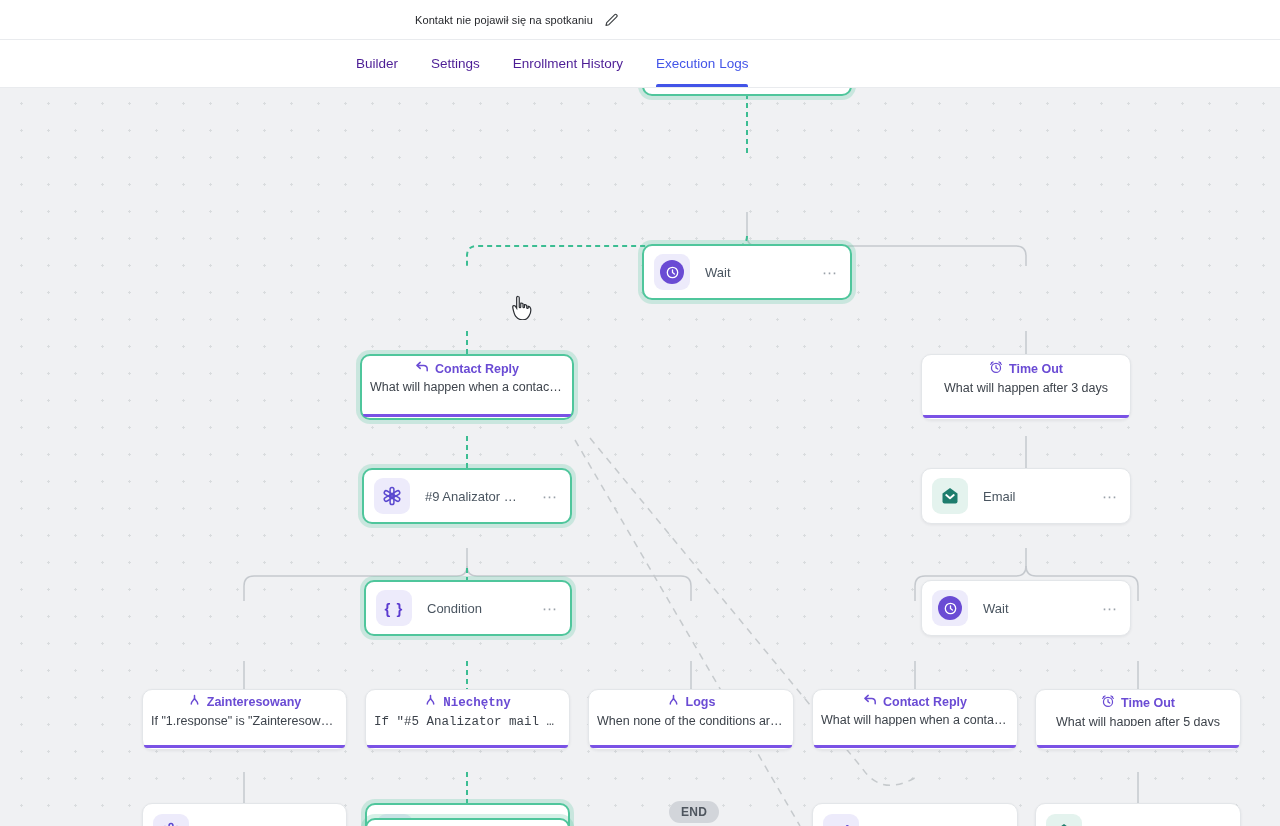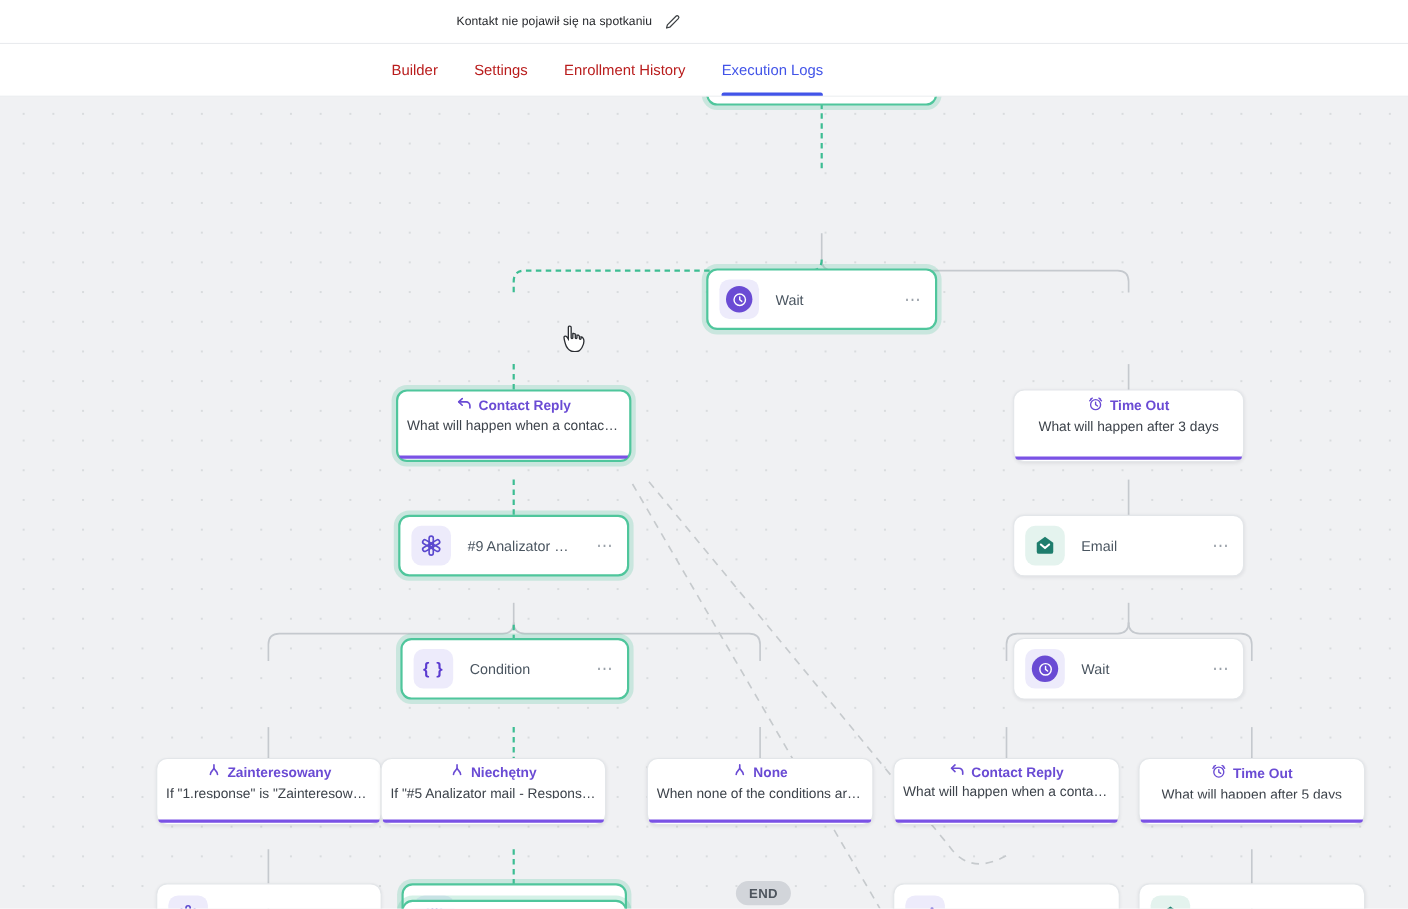--- a/index.html
+++ b/index.html
@@ -13,21 +13,21 @@
                 display:flex; align-items:center; gap:10px; }
   .wf-title { font-size:11px; color:#25272b; letter-spacing:.1px; }
   .pencil-btn { width:18px; height:18px; display:flex; align-items:center;
                 justify-content:center; cursor:pointer; }
 
   
   .tabbar { position:absolute; left:0; top:40px; width:1280px; height:48px;
             background:#fff; border-bottom:1px solid #e9ebee;
             display:flex; align-items:stretch; padding-left:356px; gap:33px; }
   .tab { position:relative; display:flex; align-items:center;
-         font-size:13.5px; color:#b91c1c; cursor:pointer; white-space:nowrap; }
+         font-size:13.5px; color:#4c1d95; cursor:pointer; white-space:nowrap; }
   .tab.active { color:#4254e8; }
   .tab.active::after { content:""; position:absolute; left:0; right:0; bottom:0;
          height:3px; border-radius:2px 2px 0 0; background:#4254e8; }
 
   
   .canvas { position:absolute; left:0; top:88px; width:1280px; height:738px;
             overflow:hidden; background-color:#f0f1f3;
             background-image:radial-gradient(#d9dcde 1.3px, transparent 1.4px);
             background-size:27px 27px; background-position:8px 2px; }
   .wires { position:absolute; left:0; top:0; pointer-events:none; }
@@ -226,40 +226,40 @@
       <span>
         <svg width="13" height="13" viewBox="0 0 14 14">
             <path d="M7 1.5 V4 M7 4 C7 7 3.5 7.2 3.5 10.8 M7 4 C7 7 10.5 7.2 10.5 10.8" fill="none" stroke="#6a4bd4" stroke-width="1.6" stroke-linecap="round"></path>
           </svg>
       </span>
       <span>Zainteresowany</span>
     </div>
     <div class="ev-desc">If "1.response" is "Zainteresowany"</div>
   </div>
 
-  <div class="node event" style="left:346px; top:601px; width:205px; height:61px;">
+  <div class="node event" style="left:365px; top:601px; width:205px; height:61px;font-family:Liberation Mono, monospace;">
     <div class="ev-title">
       <span>
         <svg width="13" height="13" viewBox="0 0 14 14">
             <path d="M7 1.5 V4 M7 4 C7 7 3.5 7.2 3.5 10.8 M7 4 C7 7 10.5 7.2 10.5 10.8" fill="none" stroke="#6a4bd4" stroke-width="1.6" stroke-linecap="round"></path>
           </svg>
       </span>
       <span>Niechętny</span>
     </div>
     <div class="ev-desc">If "#5 Analizator mail - Response" is...</div>
   </div>
 
   <div class="node event" style="left:588px; top:601px; width:206px; height:61px;">
     <div class="ev-title">
       <span>
         <svg width="13" height="13" viewBox="0 0 14 14">
             <path d="M7 1.5 V4 M7 4 C7 7 3.5 7.2 3.5 10.8 M7 4 C7 7 10.5 7.2 10.5 10.8" fill="none" stroke="#6a4bd4" stroke-width="1.6" stroke-linecap="round"></path>
           </svg>
       </span>
-      <span>None</span>
+      <span>Logs</span>
     </div>
     <div class="ev-desc">When none of the conditions are met</div>
   </div>
 
   <div class="node event" style="left:812px; top:601px; width:206px; height:61px;">
     <div class="ev-title">
       <span>
         <svg width="14" height="12" viewBox="0 0 14 12">
             <path d="M5.2 1.4 2 4.4l3.2 3" fill="none" stroke="#6a4bd4" stroke-width="1.5" stroke-linecap="round" stroke-linejoin="round"></path>
             <path d="M2.4 4.4h6.4a3.4 3.4 0 0 1 3.4 3.4v2" fill="none" stroke="#6a4bd4" stroke-width="1.5" stroke-linecap="round"></path>

